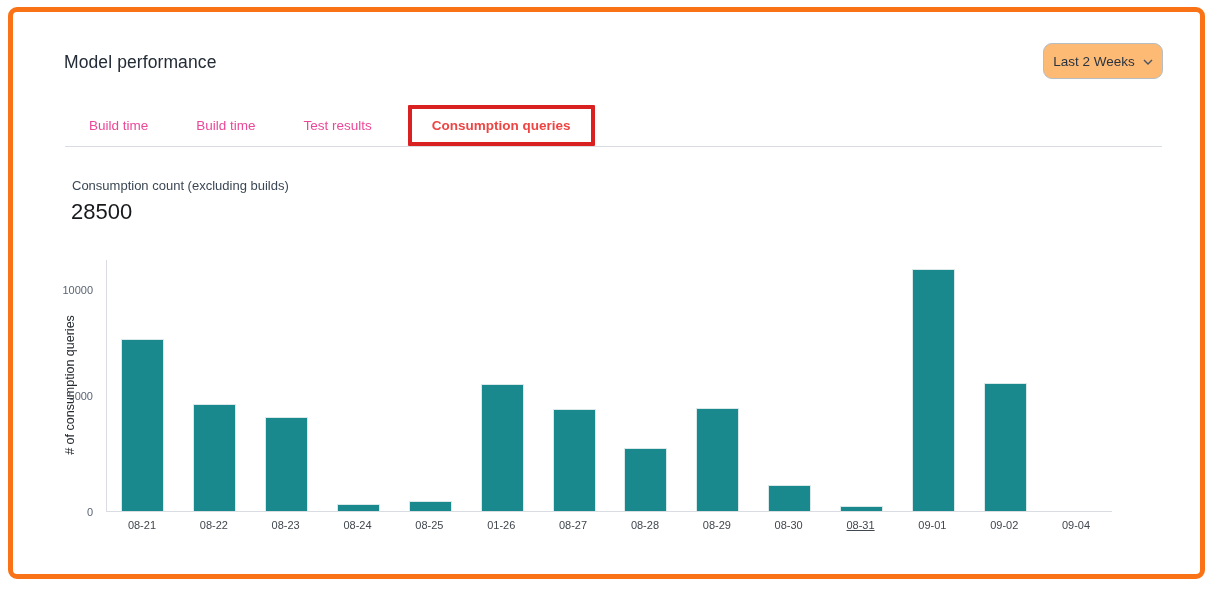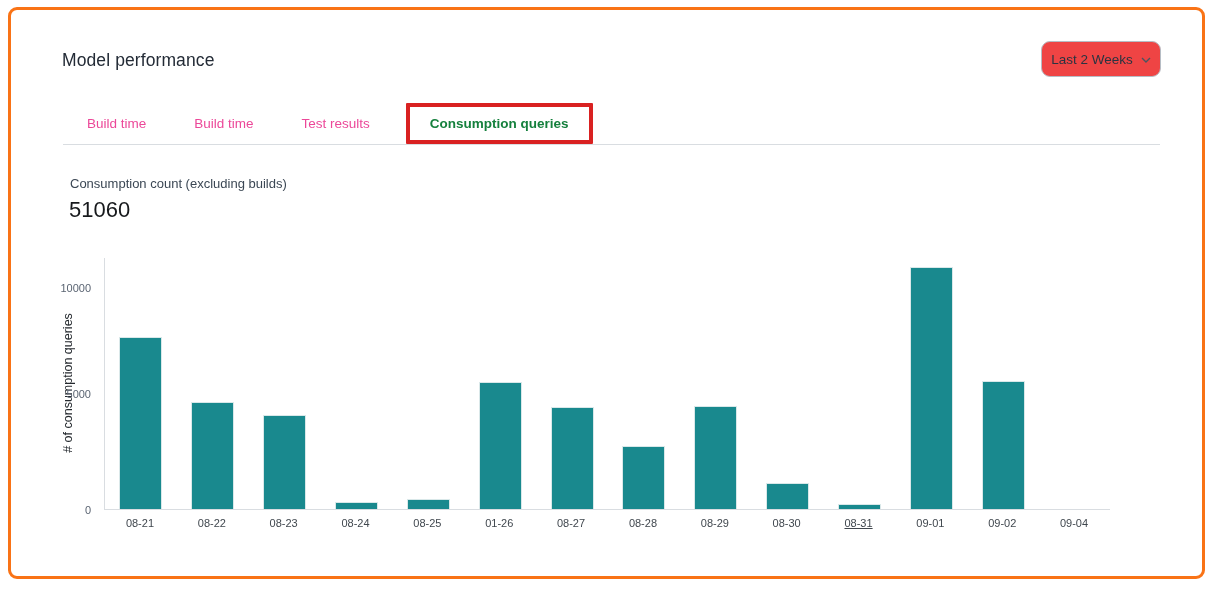--- a/index.html
+++ b/index.html
@@ -1,34 +1,34 @@
 <!DOCTYPE html>
 <html><head>
 <meta charset="utf-8">
 <style>
   * { box-sizing: border-box; margin: 0; padding: 0; }
   html, body { width: 1228px; height: 590px; background: #ffffff;
     font-family: "Liberation Sans", sans-serif; overflow: hidden; position: relative; }
 
   .card { position: absolute; left: 8px; top: 7px; width: 1197px; height: 572px;
-    background: #ffffff; border: 3px solid #f97316; border-radius: 9px; }
+    background: #ffffff; border: 5px solid #f97316; border-radius: 9px; }
 
   .page-title { position: absolute; left: 51px; top: 40px; font-size: 17.5px;
     font-weight: 500; color: #232b36; letter-spacing: 0.1px; }
 
   .range-selector { position: absolute; left: 1030px; top: 31px; width: 120px; height: 36px;
-    background: #ef4444; border: 1px solid #b6bdc5; border-radius: 9px;
+    background: #fdba74; border: 1px solid #b6bdc5; border-radius: 9px;
     display: flex; align-items: center; justify-content: center; gap: 8px;
     font-size: 13.5px; color: #2a3441; cursor: pointer; }
   .range-selector .chev { display: inline-flex; margin-top: 2px; }
 
   .tabs { position: absolute; left: 52px; top: 93px; height: 41px; display: flex; align-items: stretch; }
   .tab { display: flex; align-items: center; padding: 0 24px; font-size: 13.5px;
     color: #ec4899; cursor: pointer; position: relative; white-space: nowrap; }
-  .tab.active { color: #15803d; font-weight: bold; margin-left: 12px; }
+  .tab.active { color: #ef4444; font-weight: bold; margin-left: 12px; }
   .highlight-box { position: absolute; inset: 0; border: 4px solid #d92121; border-radius: 1px;
     pointer-events: none; }
 
   .tabs-divider { position: absolute; left: 52px; top: 134px; width: 1097px; height: 1px;
     background: #d9dde1; }
 
   .metric-label { position: absolute; left: 59px; top: 166px; font-size: 13px; color: #3b4754; }
   .metric-value { position: absolute; left: 58px; top: 187px; font-size: 22px;
     font-weight: 500; color: #17191c; }
 
@@ -75,21 +75,21 @@
     </div>
     <div class="tab active">
       <span>Consumption queries</span>
       <span class="highlight-box"></span>
     </div>
   </div>
 
   <div class="tabs-divider"></div>
 
   <div class="metric-label">Consumption count (excluding builds)</div>
-  <div class="metric-value">51060</div>
+  <div class="metric-value">28500</div>
 
   <div class="chart">
     <div class="y-axis-title"># of consumption queries</div>
     <div class="yticks">
         <div class="ytick" style="top: 245px;">0</div>
         <div class="ytick" style="top: 129px;">5000</div>
         <div class="ytick" style="top: 23px;">10000</div>
       </div>
     <div class="plot-area">
         <div class="bar" title="08-21: 7400" style="background: rgb(25, 137, 142); left: 14.4px; height: 172px;"></div>

